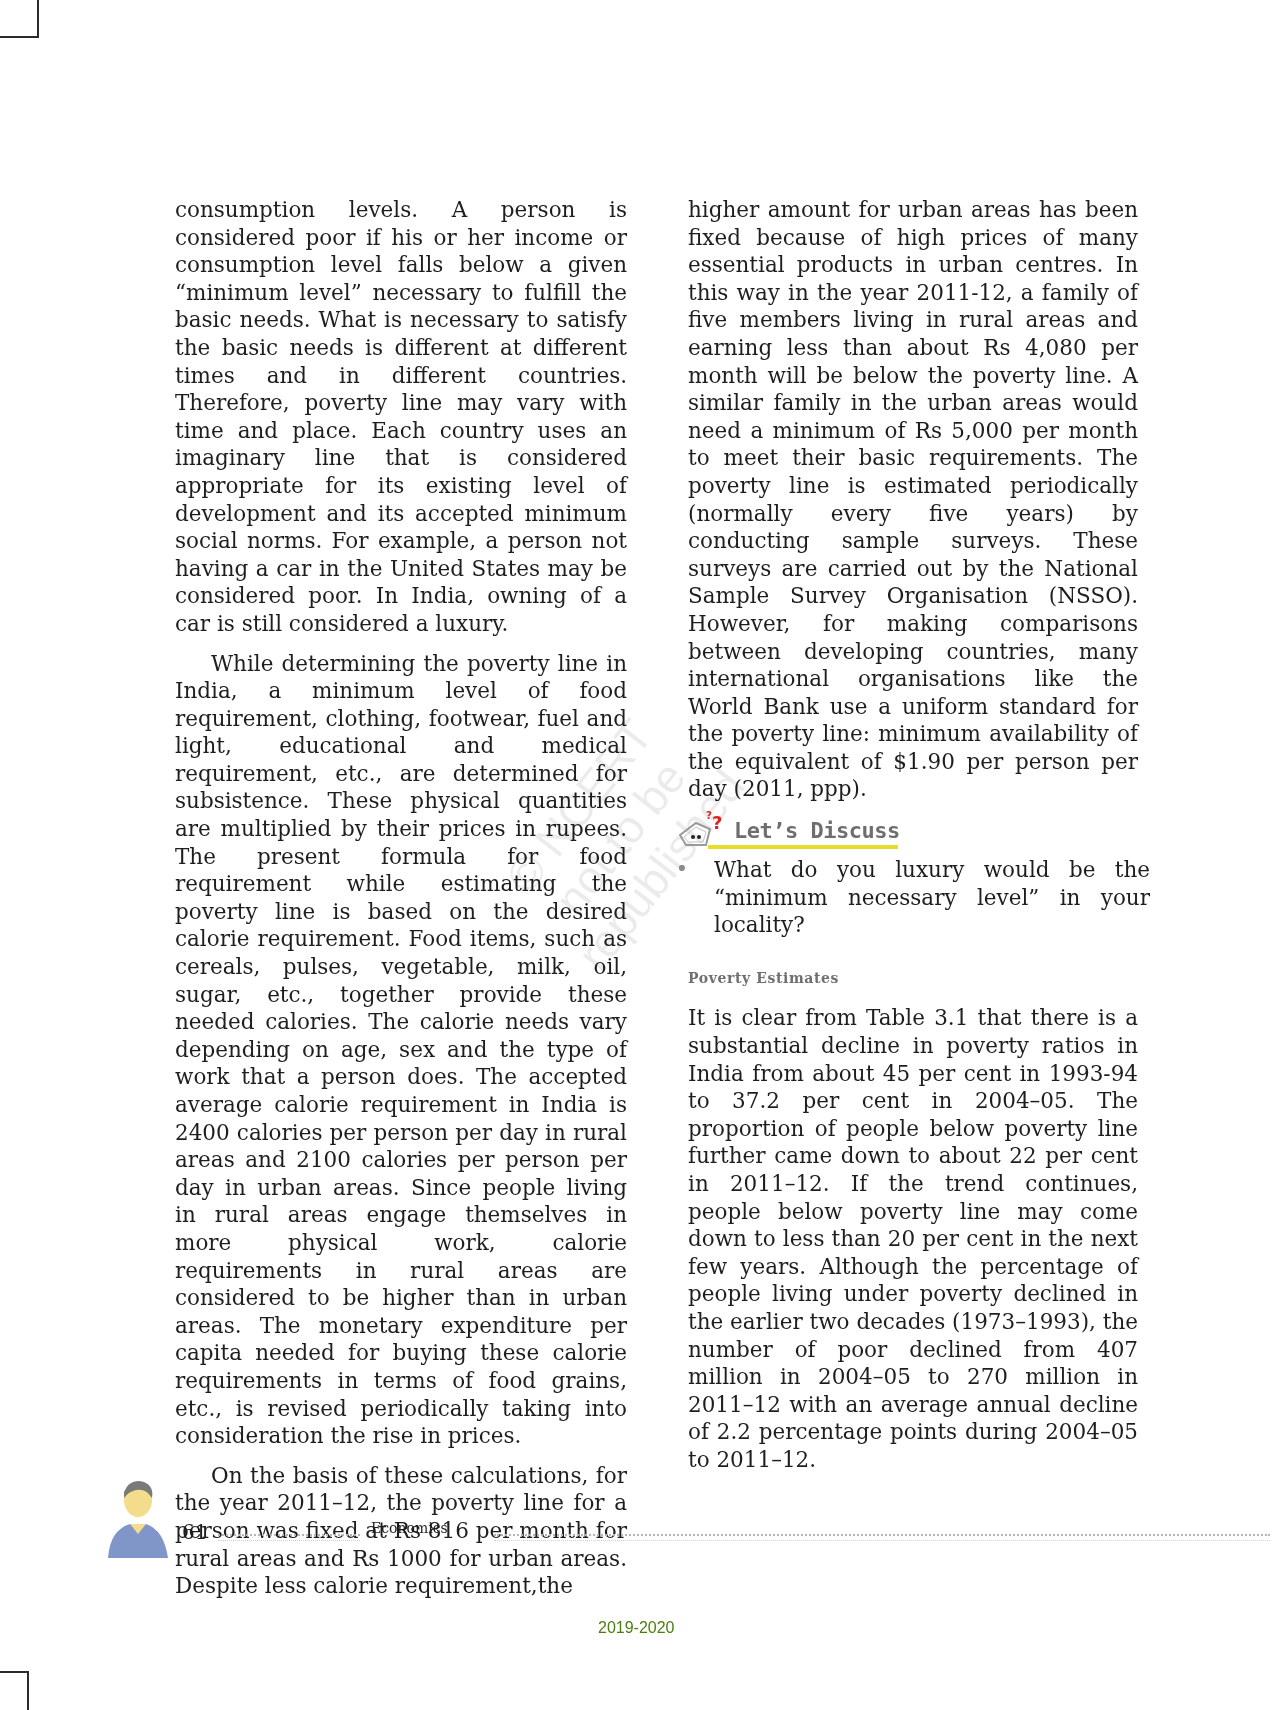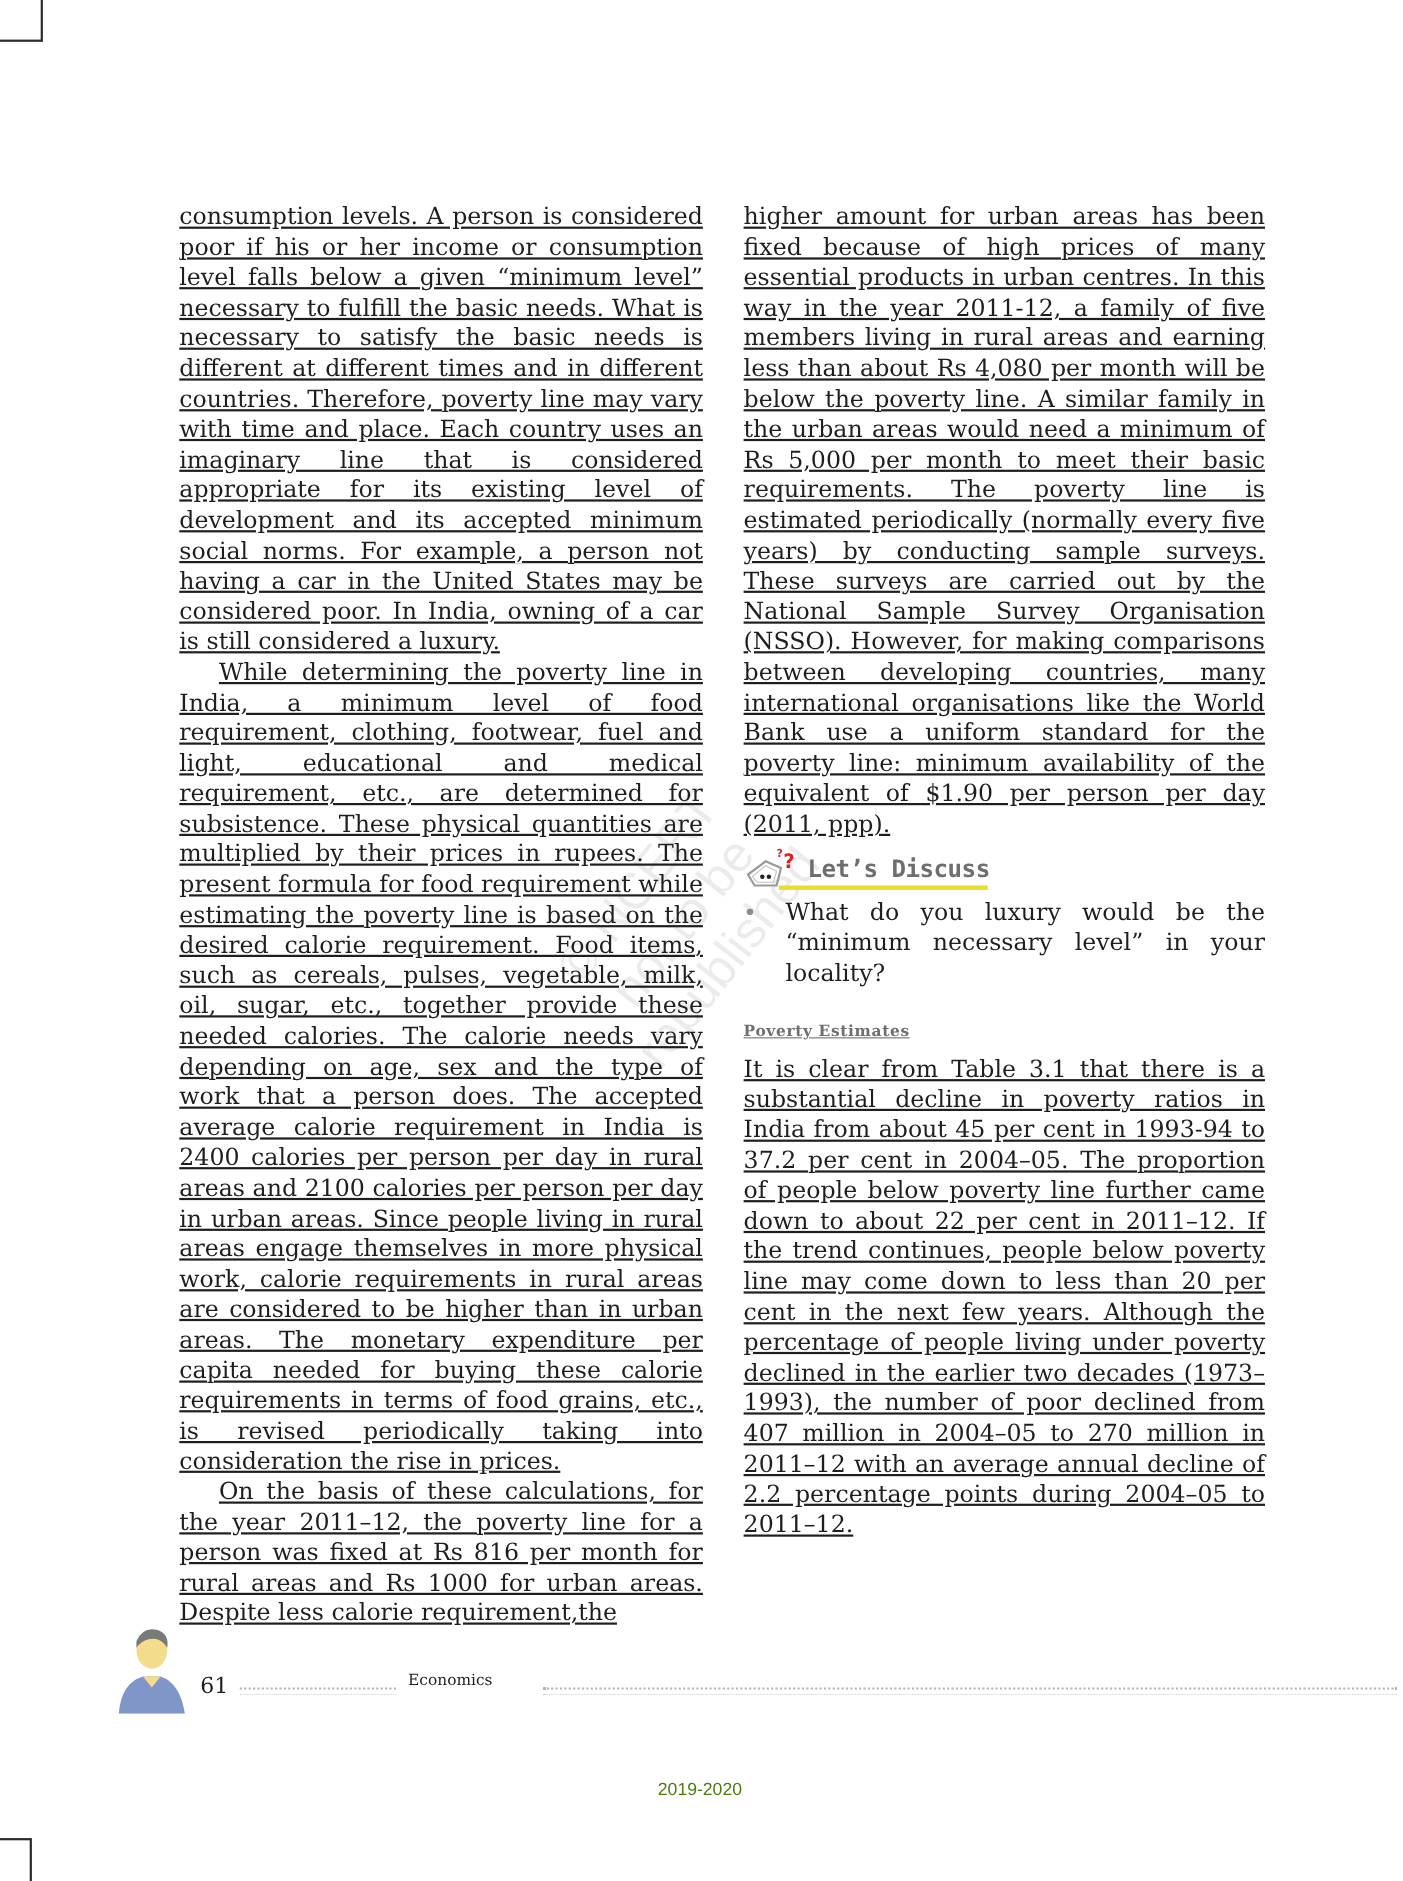--- a/index.html
+++ b/index.html
@@ -1,20 +1,20 @@
 <!DOCTYPE html>
 <html><head>
 <meta charset="utf-8">
 <style>
   html, body { margin:0; padding:0; background:#ffffff; }
   body { width:1275px; height:1710px; position:relative; overflow:hidden;
          font-family:"DejaVu Serif", "Liberation Serif", serif; color:#1e1e1e; }
   .crop { position:absolute; background:#2a2a2a; }
   .col { position:absolute; top:184px; font-size:21.5px; line-height:27.6px; text-align:justify; }
-  .col p { margin:0;text-decoration:underline; }
+  .col p { margin:12px; }
   .col p.indent { text-indent:36px; }
   #left { left:163px; width:476px; }
   #right { left:676px; width:474px; }
   .discuss-head { position:relative; height:34px; margin-top:12px; }
   .discuss-icon { position:absolute; left:0; top:-10px; width:50px; height:44px; }
   .discuss-title { position:absolute; left:58px; top:2px; font-family:"DejaVu Sans Mono", "Liberation Mono", monospace;
                    font-weight:bold; font-size:22px; color:#6e6e6e; letter-spacing:-0.5px; }
   .discuss-underline { position:absolute; left:32px; top:30px; width:190px; height:4px; background:#e8de2a; }
   .discuss-intro { margin-top:8px !important; }
   ul.discuss-list { list-style:none; margin:4px 0 0 0; padding:0; }

